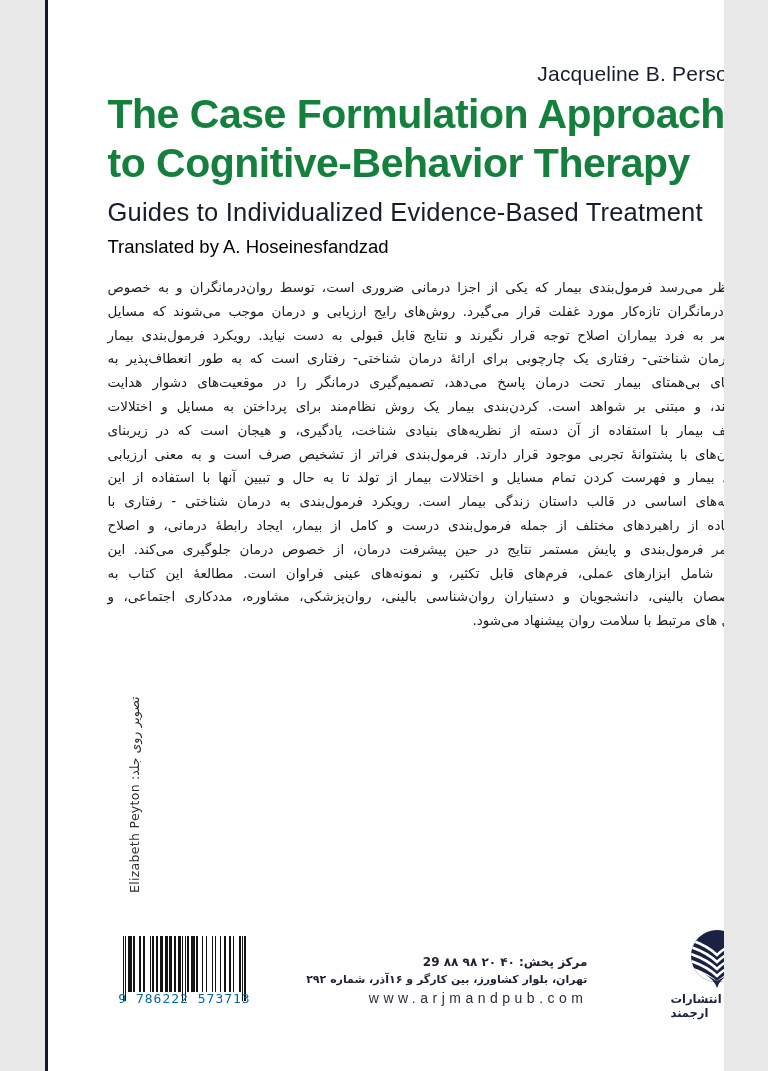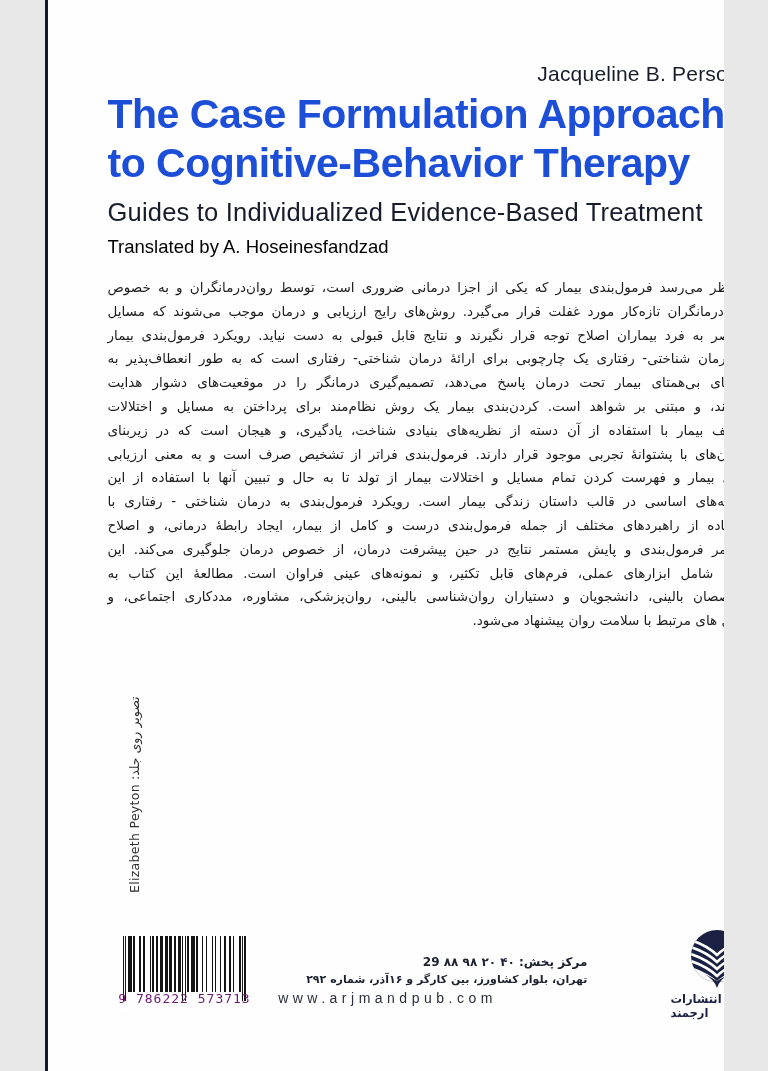--- a/index.html
+++ b/index.html
@@ -18,21 +18,21 @@
     background:#10172e;
   }
   
   .header{position:absolute;left:63px;top:62px;width:643px;}
   .author{
     text-align:right;font-size:21px;letter-spacing:0.2px;color:#161c2b;
     margin:0 0 4px 0;
   }
   .title{
     font-size:41px;font-weight:bold;line-height:1.2;letter-spacing:-0.5px;
-    color:#1d4ed8;margin:0;
+    color:#15803d;margin:0;
   }
   .subtitle{
     font-size:25.5px;color:#161c2b;margin:10px 0 0 0;letter-spacing:0.2px;
   }
   .translated{
     font-size:18.5px;color:#000000;margin:9px 0 0 0;
   }
   
   .synopsis{
     position:absolute;left:63px;top:276px;width:643px;
@@ -63,41 +63,41 @@
     position:absolute;left:78px;top:936px;width:124px;height:76px;
     background:#fff;
   }
   .bars{display:flex;align-items:flex-start;height:66px;}
   .bars .bar{width:1.3px;height:56px;flex:0 0 auto;}
   .bars .bar.on{background:#141414;}
   .bars .bar.guard{height:65px;}
   .barcode-digits{
     position:absolute;left:-6px;top:55px;width:136px;
     font-family:"DejaVu Sans Mono",monospace;
-    font-size:13px;letter-spacing:1px;color:#701a75;
+    font-size:13px;letter-spacing:1px;color:#0369a1;
     text-align:center;background:transparent;
   }
   
   .logo{position:absolute;left:644px;top:929px;width:56px;height:60px;}
   .publisher-name{
     position:absolute;left:626px;top:992px;width:76px;
     text-align:left;direction:rtl;
     font-family:"DejaVu Sans",sans-serif;
     font-size:11.5px;font-weight:bold;color:#1b2142;
   }
   .contact{
     position:absolute;right:136px;top:954px;width:400px;
     direction:rtl;text-align:right;
     font-family:"DejaVu Sans",sans-serif;color:#1d2230;
   }
   .contact .phone-line{font-size:12px;font-weight:bold;line-height:17px;}
   .contact .phone-line .phone{direction:ltr;unicode-bidi:embed;}
   .contact .address-line{font-size:11px;font-weight:bold;line-height:17px;}
   .contact .website-line{
-    direction:ltr;text-align:center;
+    direction:ltr;text-align:right;
     font-family:"Liberation Sans",sans-serif;
     font-size:14px;letter-spacing:4.5px;color:#2a2f3c;line-height:20px;
   }
 </style>
 </head>
 <body>
 
 <div class="page">
   <div class="spine-edge"></div>
 

